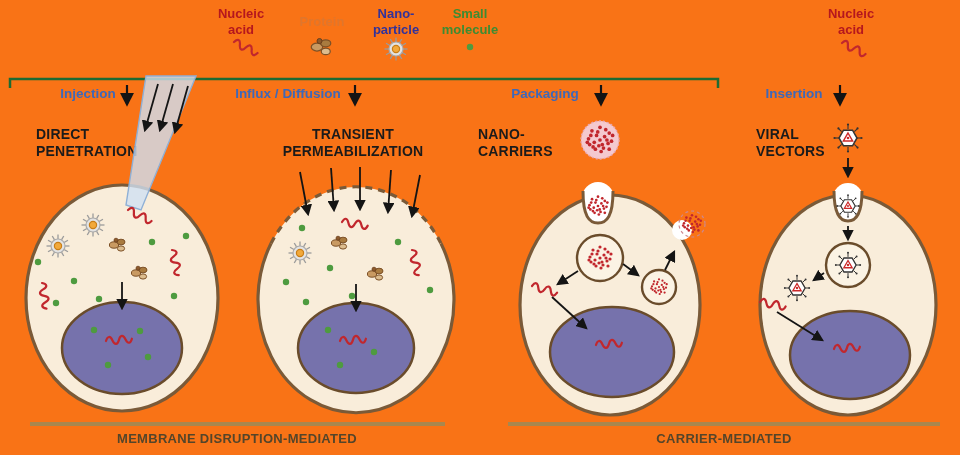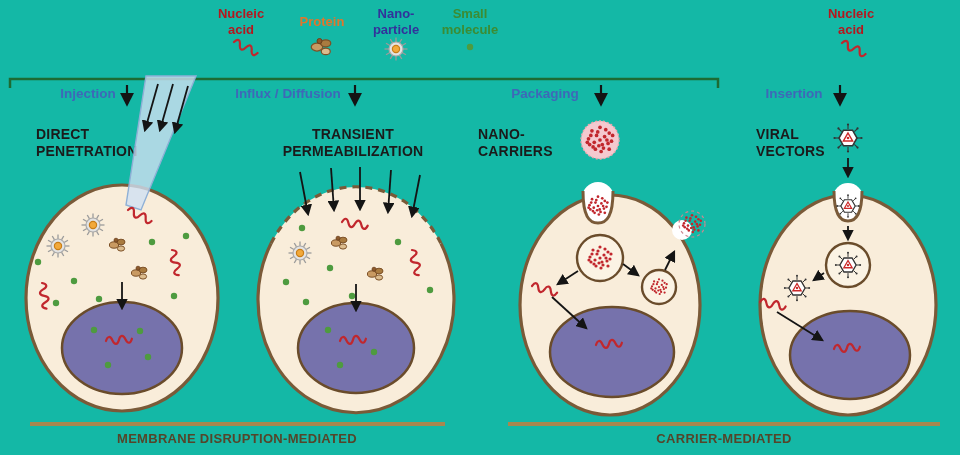--- a/index.html
+++ b/index.html
@@ -1,16 +1,16 @@
 <!DOCTYPE html>
 <html><head>
 <meta charset="utf-8">
 <style>
   html,body{margin:0;padding:0;background:#ffffff;}
-  .canvas{width:960px;height:455px;position:relative;font-family:"Liberation Sans",sans-serif;background:#14b8a6;overflow:hidden;}
+  .canvas{width:960px;height:455px;position:relative;font-family:"Liberation Sans",sans-serif;background:#f97316;overflow:hidden;}
   text{font-family:"Liberation Sans","DejaVu Sans",sans-serif;}
   .title{font-size:14px;font-weight:bold;fill:#1b1b1b;letter-spacing:.2px;}
   .proc{font-size:13.5px;font-weight:bold;}
   .leg{font-size:13px;font-weight:bold;}
   .foot{font-size:13px;font-weight:bold;fill:#54452a;letter-spacing:.3px;}
   .arr{stroke:#141414;stroke-width:1.8;marker-end:url(#ah);}
   .arr2{stroke:#141414;stroke-width:2.2;marker-end:url(#ah);}
   .cell{fill:#f9edda;stroke:#7a5a38;stroke-width:3.2;}
   .nuc{fill:#7672ac;stroke:#6a4c2b;stroke-width:2.5;}
   .ves{fill:#fbf3e4;stroke:#6a4c2b;stroke-width:2.4;}

